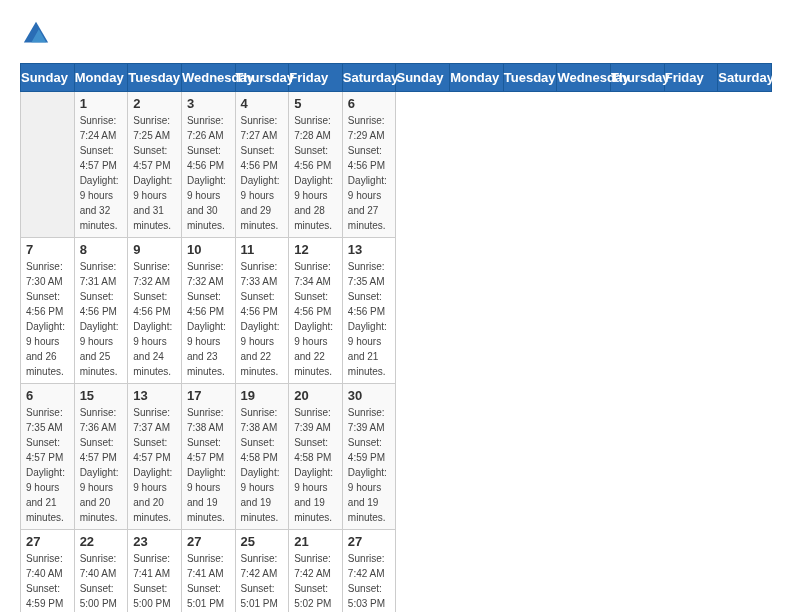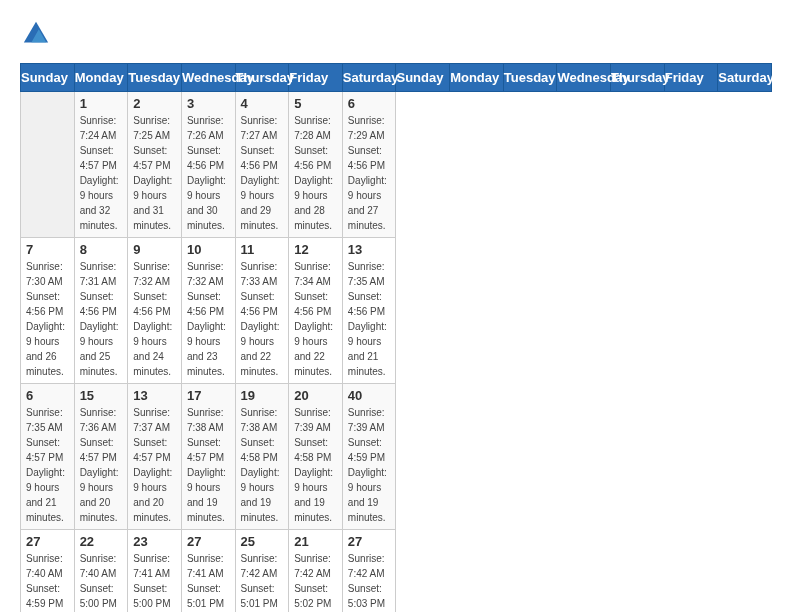--- a/index.html
+++ b/index.html
@@ -206,21 +206,21 @@
         </td>
         <td>
           <span class="day-number">19</span>
           <div class="day-info">Sunrise: 7:38 AM<br>Sunset: 4:58 PM<br>Daylight: 9 hours and 19 minutes.</div>
         </td>
         <td>
           <span class="day-number">20</span>
           <div class="day-info">Sunrise: 7:39 AM<br>Sunset: 4:58 PM<br>Daylight: 9 hours and 19 minutes.</div>
         </td>
         <td>
-          <span class="day-number">40</span>
+          <span class="day-number">30</span>
           <div class="day-info">Sunrise: 7:39 AM<br>Sunset: 4:59 PM<br>Daylight: 9 hours and 19 minutes.</div>
         </td>
       </tr>
       <tr>
         <td>
           <span class="day-number">27</span>
           <div class="day-info">Sunrise: 7:40 AM<br>Sunset: 4:59 PM<br>Daylight: 9 hours and 19 minutes.</div>
         </td>
         <td>
           <span class="day-number">22</span>

